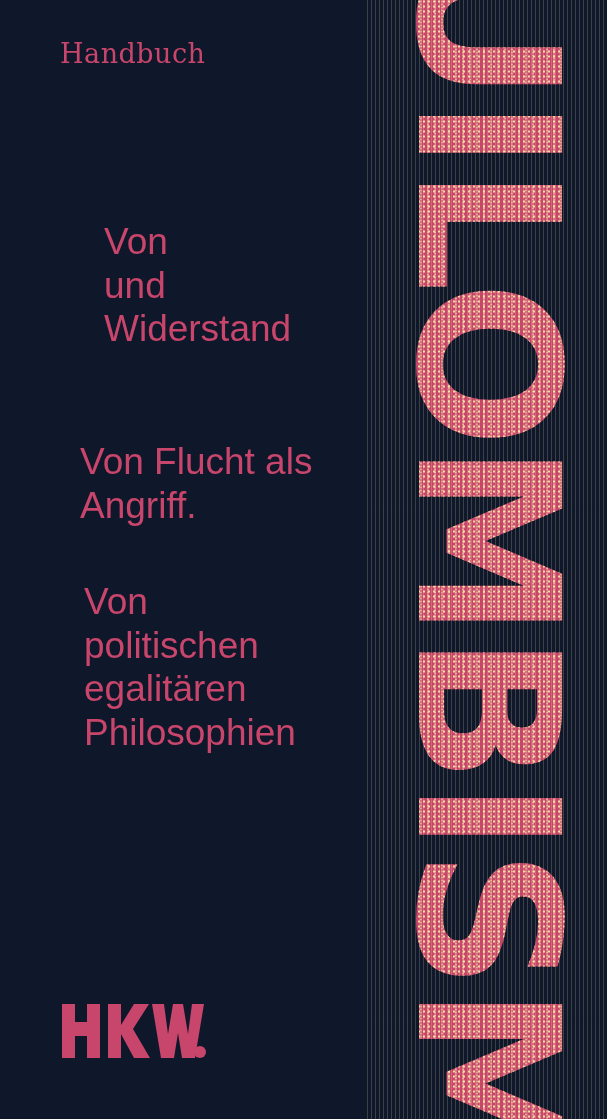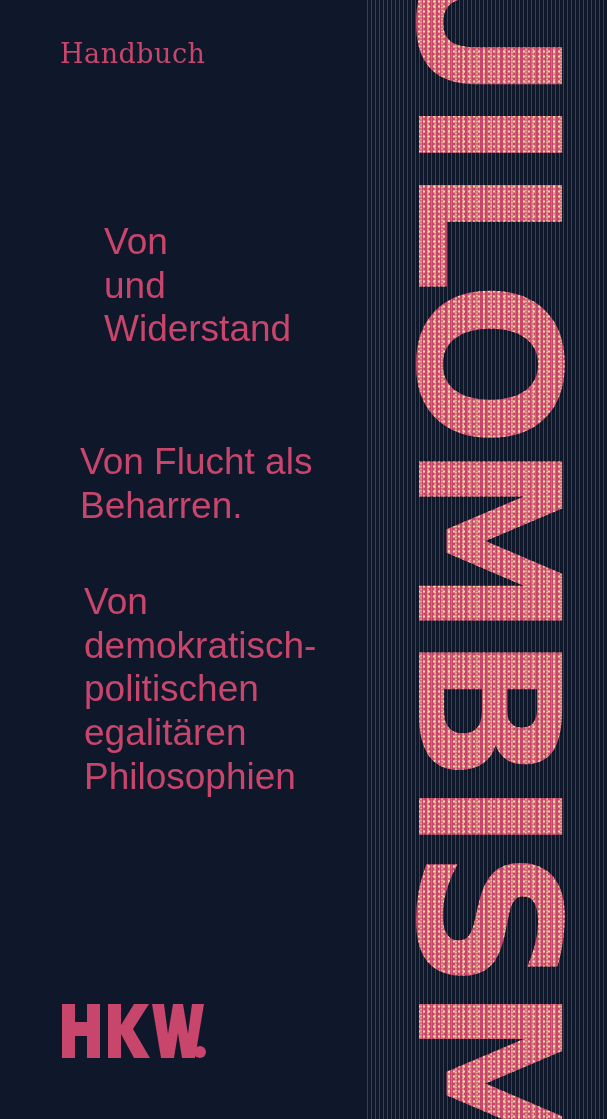--- a/index.html
+++ b/index.html
@@ -141,26 +141,25 @@
   <div class="kicker">Handbuch</div>
 
   <div class="blurb blurb-1">
     <div>Von</div>
     <div>und</div>
     <div>Widerstand</div>
   </div>
 
   <div class="blurb blurb-2">
     <div>Von Flucht als</div>
-    <div>Beharren.</div>
+    <div>Angriff.</div>
   </div>
 
   <div class="blurb blurb-3">
     <div>Von</div>
-    <div>demokratisch-</div>
     <div>politischen</div>
     <div>egalitären</div>
     <div>Philosophien</div>
   </div>
 
   <div class="title-vertical">
     <div class="title-inner">
       <span class="title-text" id="title-text" data-glyph="QUILOMBISMO">QUILOMBISMO</span>
     </div>
     <div class="texture-overlay"></div>

